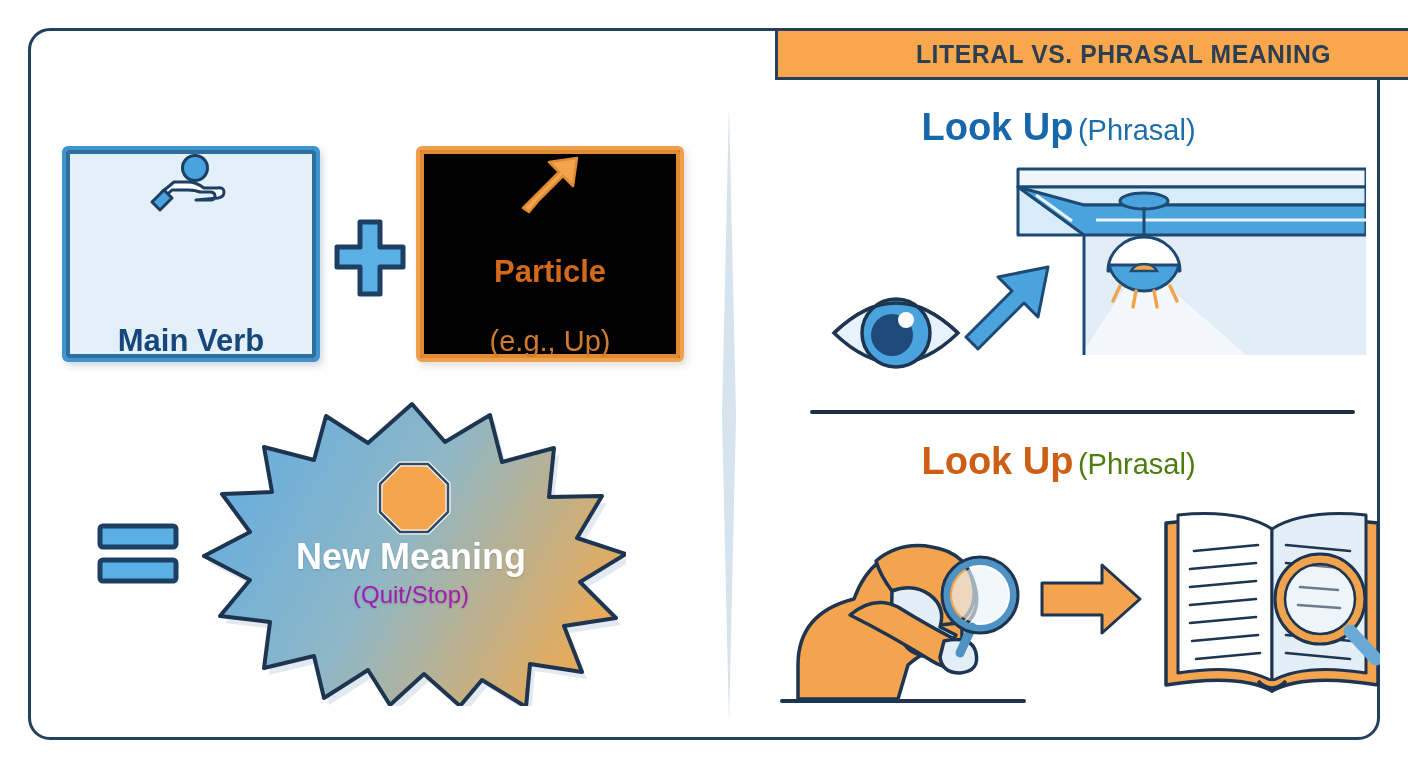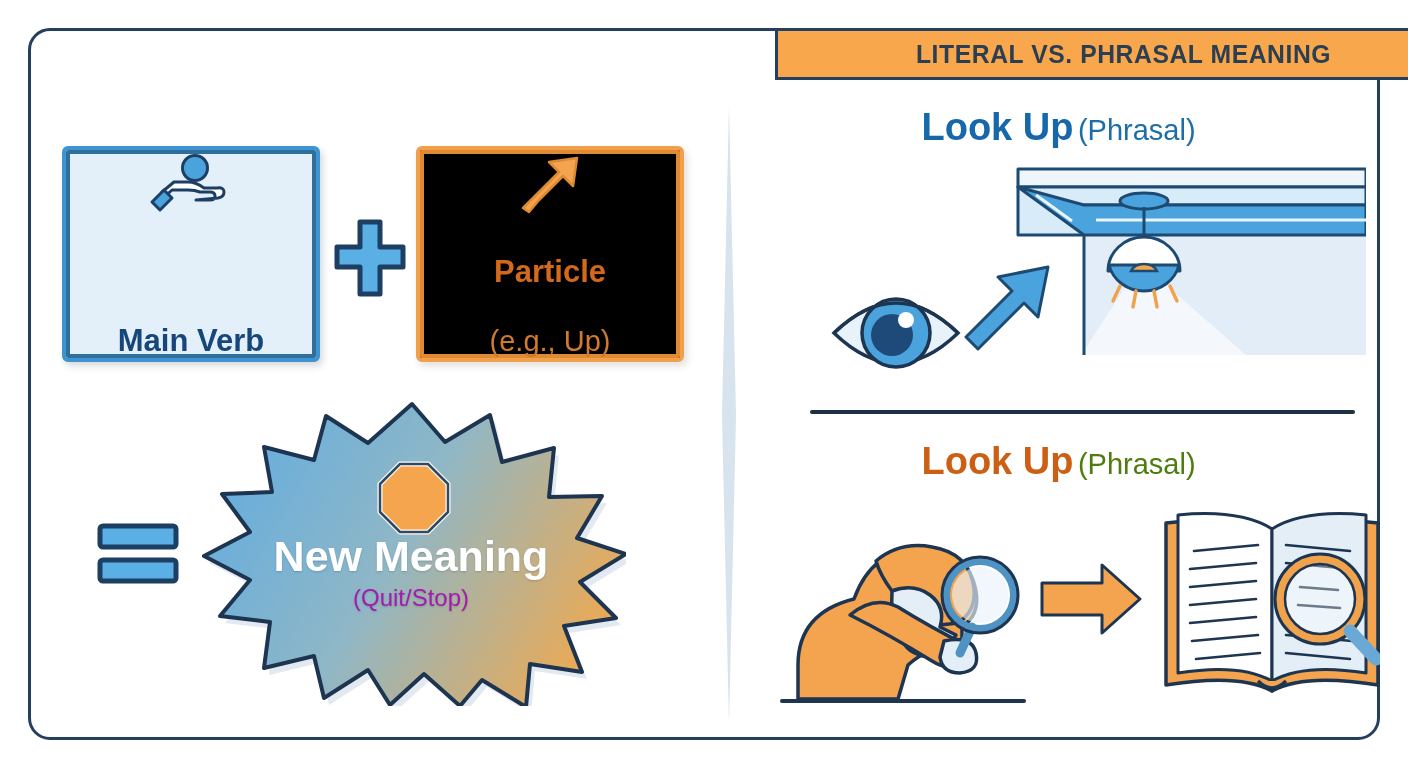--- a/index.html
+++ b/index.html
@@ -69,21 +69,21 @@
   .op-plus{position:absolute;left:333px;top:216px;width:74px;height:86px;}
   .op-eq{position:absolute;left:95px;top:516px;width:86px;height:74px;}
 
   
   .burst{position:absolute;left:196px;top:396px;width:430px;height:310px;}
   .burst-txt{
     position:absolute;left:196px;top:396px;width:430px;height:310px;
     display:flex;flex-direction:column;align-items:center;justify-content:center;
     pointer-events:none;padding-top:44px;box-sizing:border-box;
   }
-  .burst-t1{font-size:43px;font-weight:700;color:#ffffff;line-height:1.05;
+  .burst-t1{font-size:36px;font-weight:700;color:#ffffff;line-height:1.05;
             text-shadow:0 1px 2px rgba(40,60,80,.25);}
   .burst-t2{font-size:24px;font-weight:400;color:#a21caf;line-height:1.15;margin-top:5px;
             text-shadow:0 1px 2px rgba(40,60,80,.25);}
 
   
   .rhead{
     position:absolute;width:100%;text-align:center;white-space:nowrap;
   }
   .rhead-lit{top:106px;}
   .rhead-phr{top:440px;}

